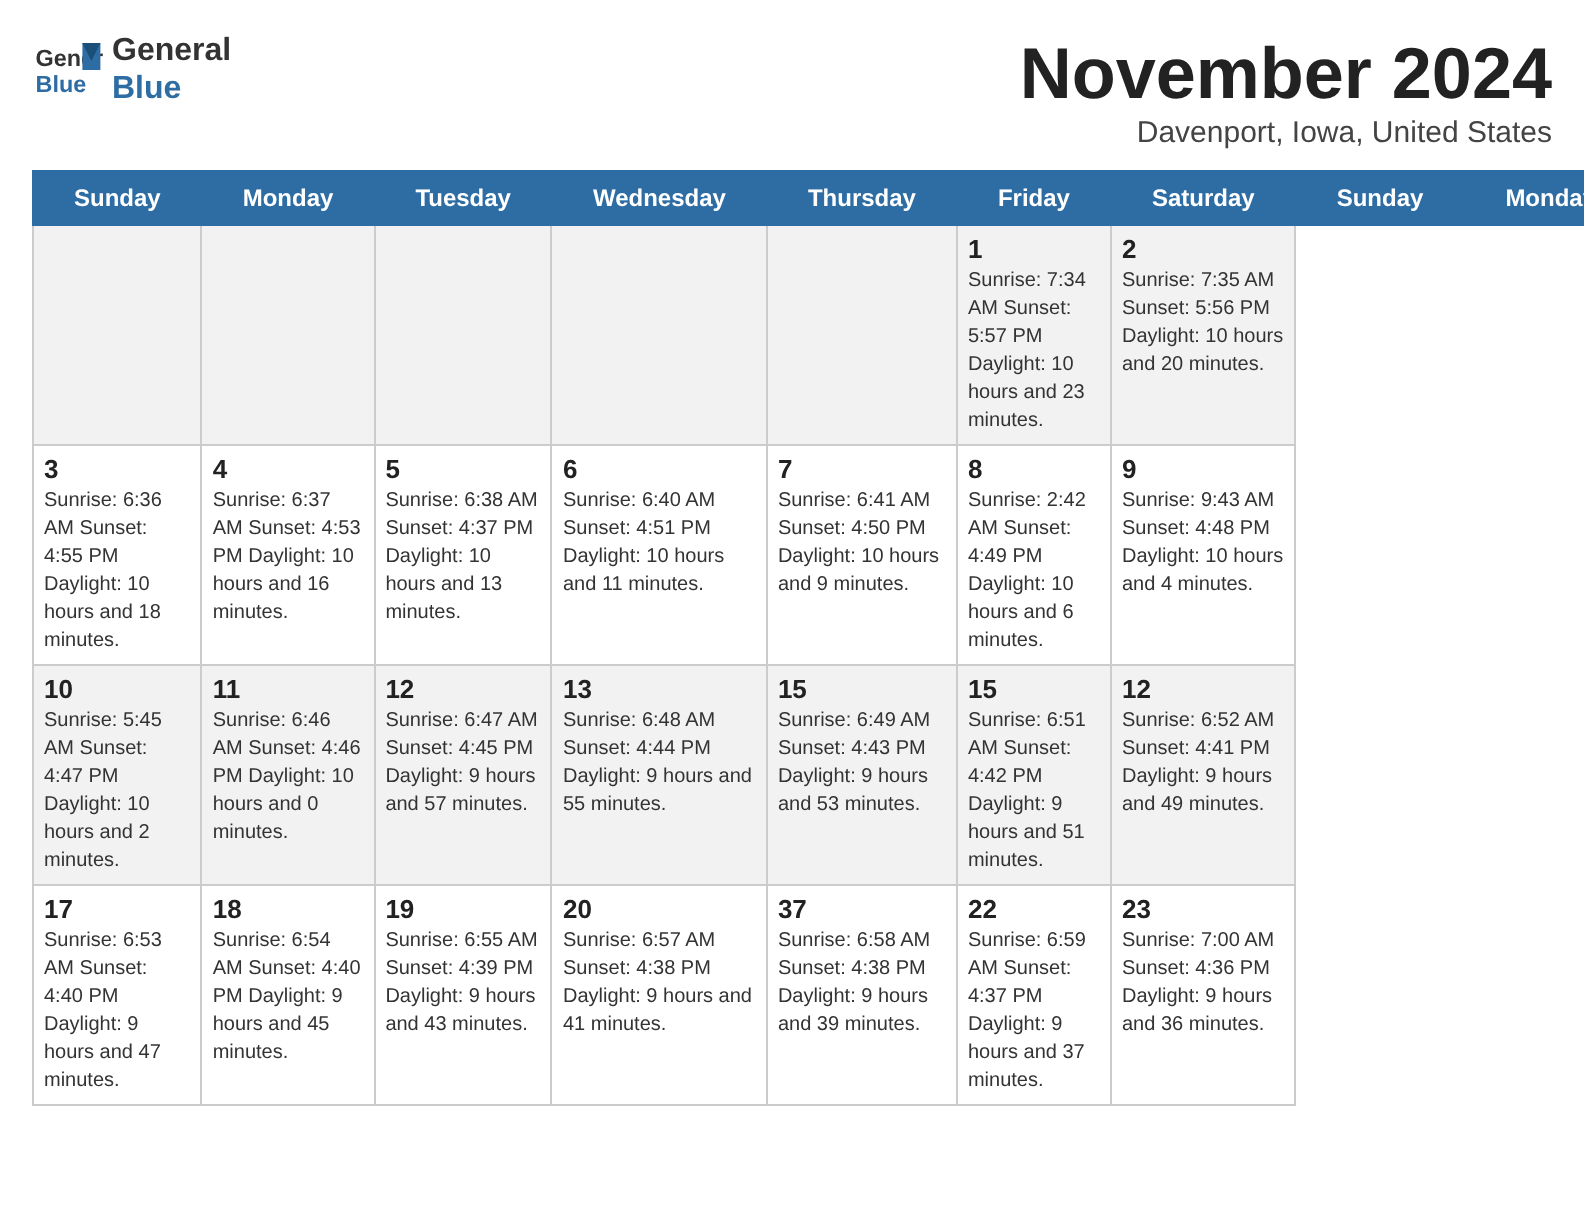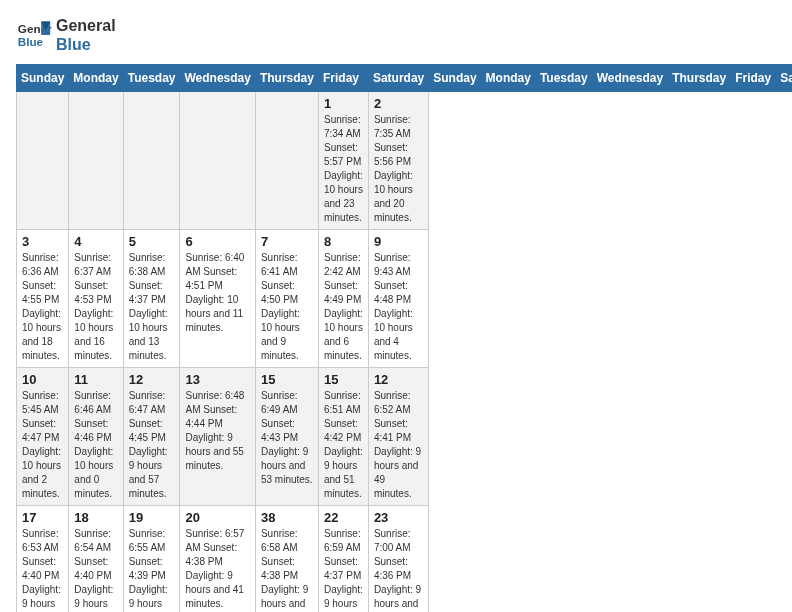--- a/index.html
+++ b/index.html
@@ -40,21 +40,21 @@
     table {
       width: 100%;
       border-collapse: collapse;
       font-size: 11px;
     }
     thead tr {
       background-color: #2e6da4;
       color: white;
     }
     thead th {
-      padding: 6px 4px;
+      padding: 6px 20px;
       text-align: left;
       font-size: 12px;
       font-weight: bold;
       border: 1px solid #2e6da4;
     }
     tbody tr {
       vertical-align: top;
     }
     tbody tr:nth-child(odd) {
       background-color: #f2f2f2;
@@ -92,20 +92,24 @@
     <svg class="logo-icon" viewBox="0 0 40 40" xmlns="http://www.w3.org/2000/svg">
       <text x="2" y="18" font-size="13" font-weight="bold" fill="#333">General</text>
       <text x="2" y="32" font-size="13" font-weight="bold" fill="#2e6da4">Blue</text>
       <polygon points="28,5 38,5 38,20 28,20" fill="#2e6da4"></polygon>
       <polygon points="28,5 38,5 33,15" fill="#1a4f7a"></polygon>
     </svg>
     <div style="display:flex;flex-direction:column;line-height:1.2;">
       <span style="font-size:16px;font-weight:bold;color:#333;">General</span>
       <span style="font-size:16px;font-weight:bold;color:#2e6da4;">Blue</span>
     </div>
+  </div>
+  <div class="title-area">
+    <div class="month-title">November 2024</div>
+    <div class="location">Davenport, Iowa, United States</div>
   </div>
 </div>
 
 <table>
   <thead>
     <tr>
     <th>Sunday</th>
         <th>Monday</th>
         <th>Tuesday</th>
         <th>Wednesday</th>
@@ -248,21 +252,21 @@
 Sunset: 4:39 PM
 Daylight: 9 hours and 43 minutes.</div>
         </td>
         <td>
           <div class="day-number">20</div>
           <div class="day-info">Sunrise: 6:57 AM
 Sunset: 4:38 PM
 Daylight: 9 hours and 41 minutes.</div>
         </td>
         <td>
-          <div class="day-number">38</div>
+          <div class="day-number">37</div>
           <div class="day-info">Sunrise: 6:58 AM
 Sunset: 4:38 PM
 Daylight: 9 hours and 39 minutes.</div>
         </td>
         <td>
           <div class="day-number">22</div>
           <div class="day-info">Sunrise: 6:59 AM
 Sunset: 4:37 PM
 Daylight: 9 hours and 37 minutes.</div>
         </td>

